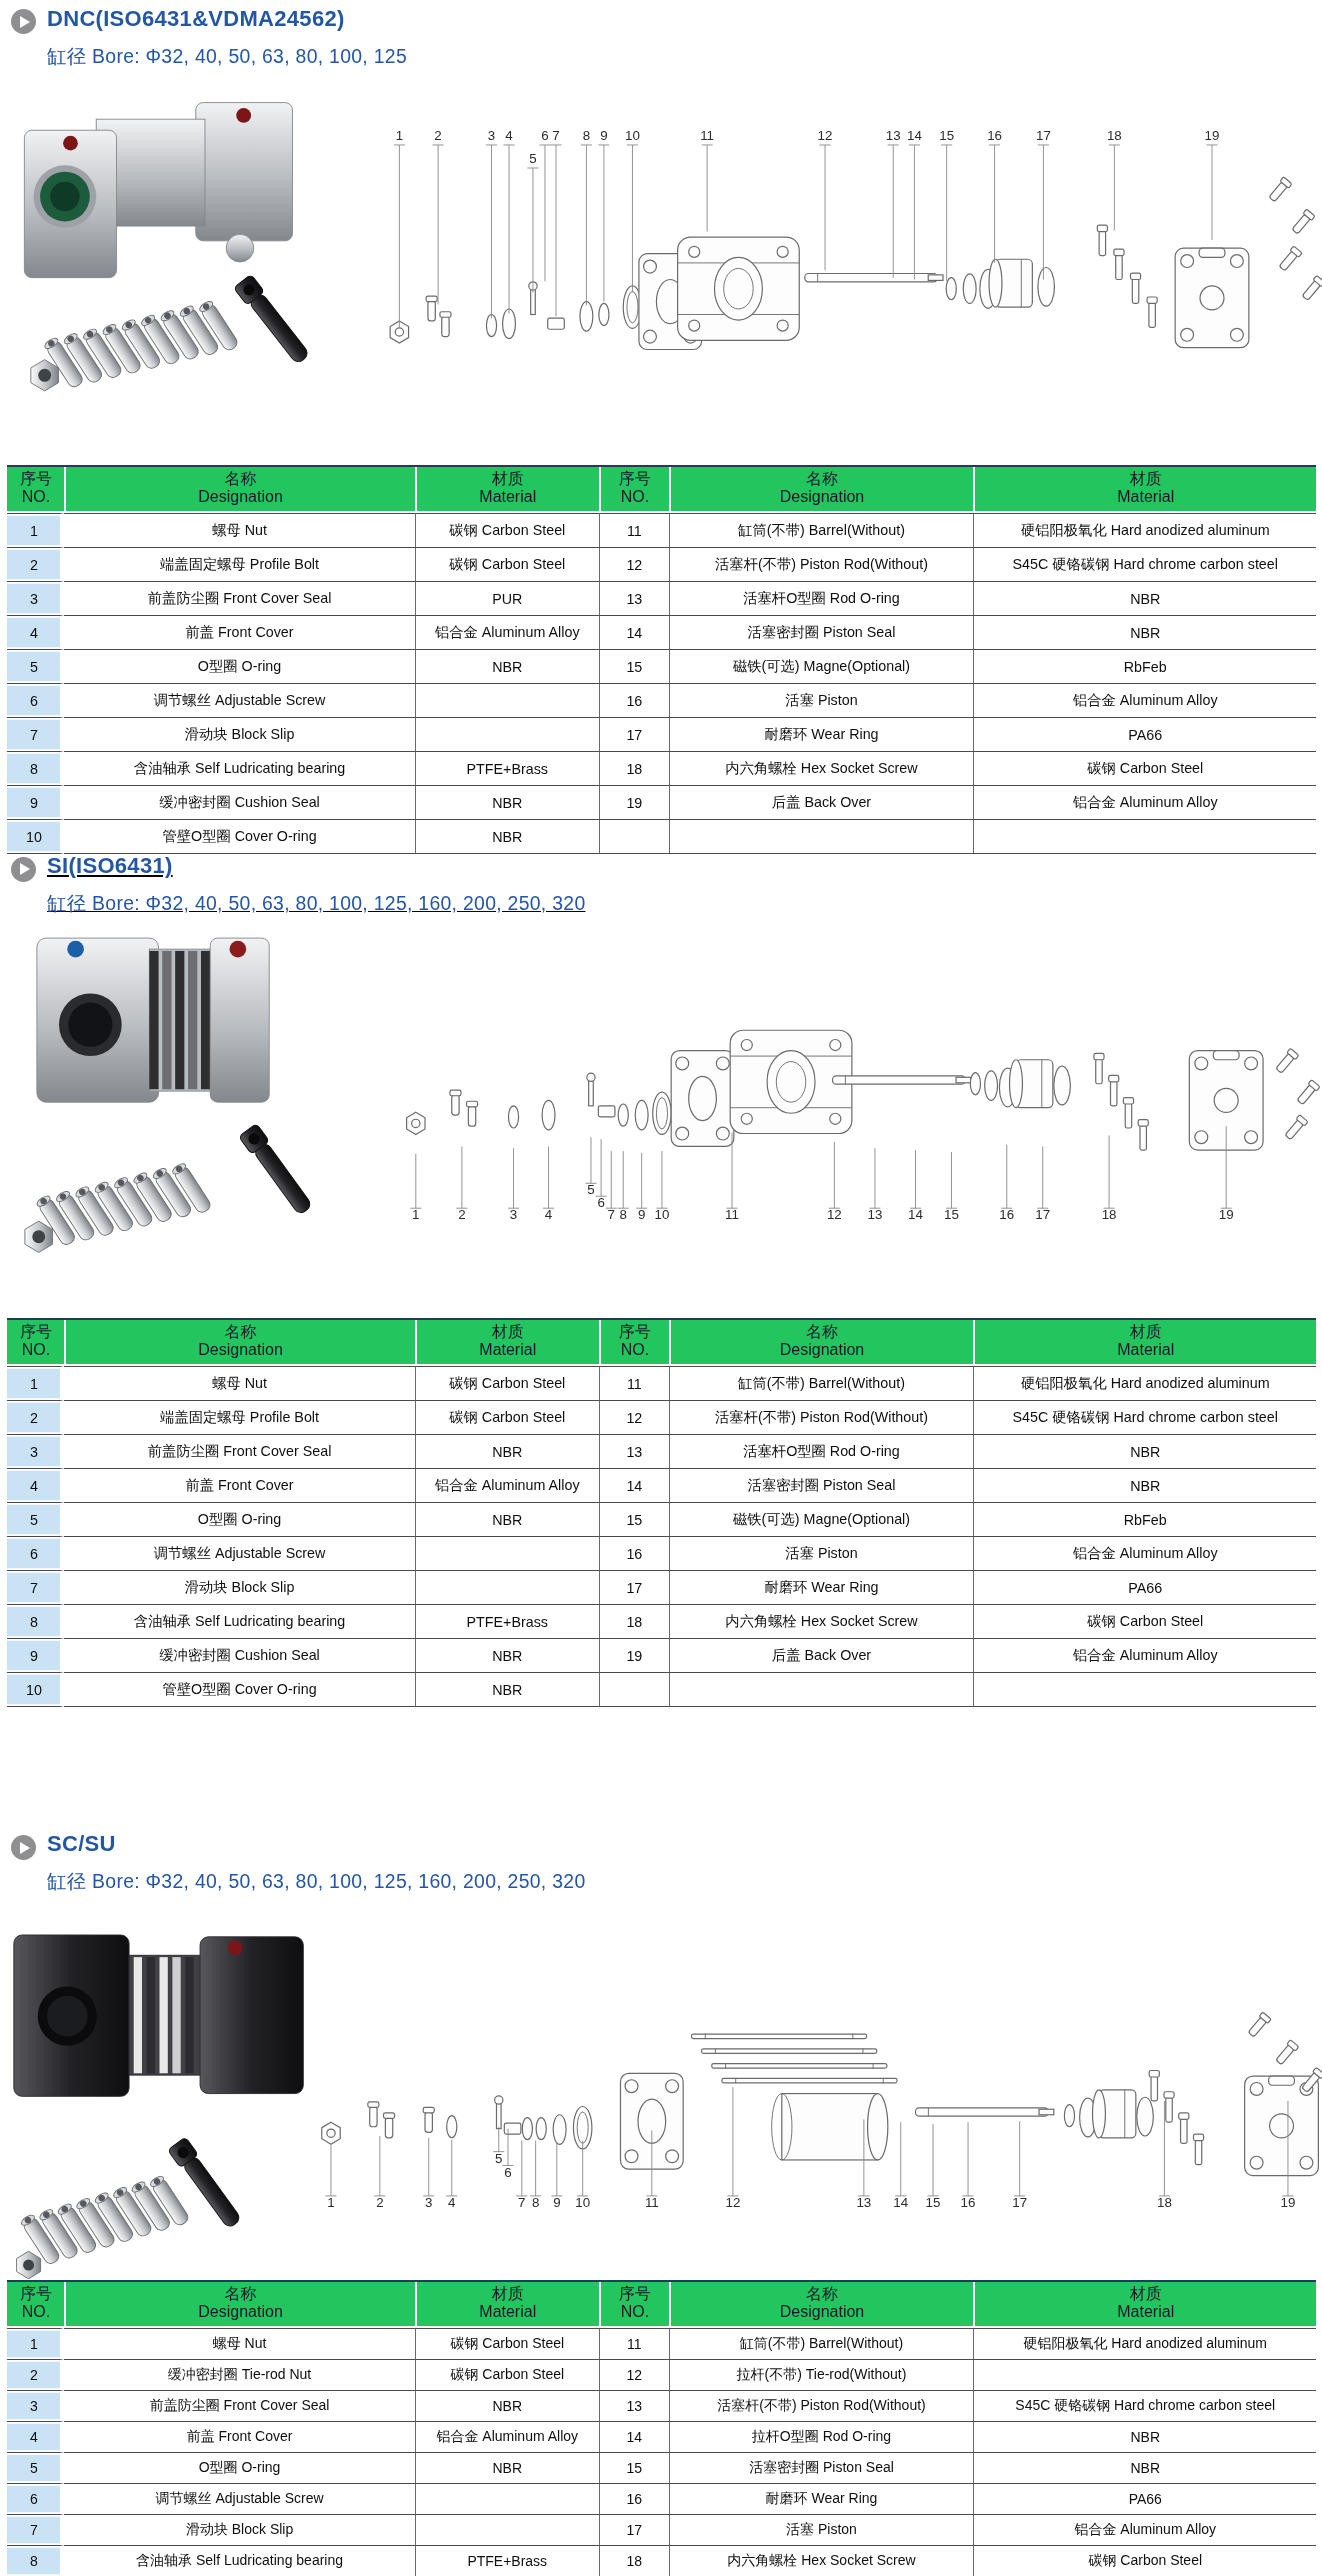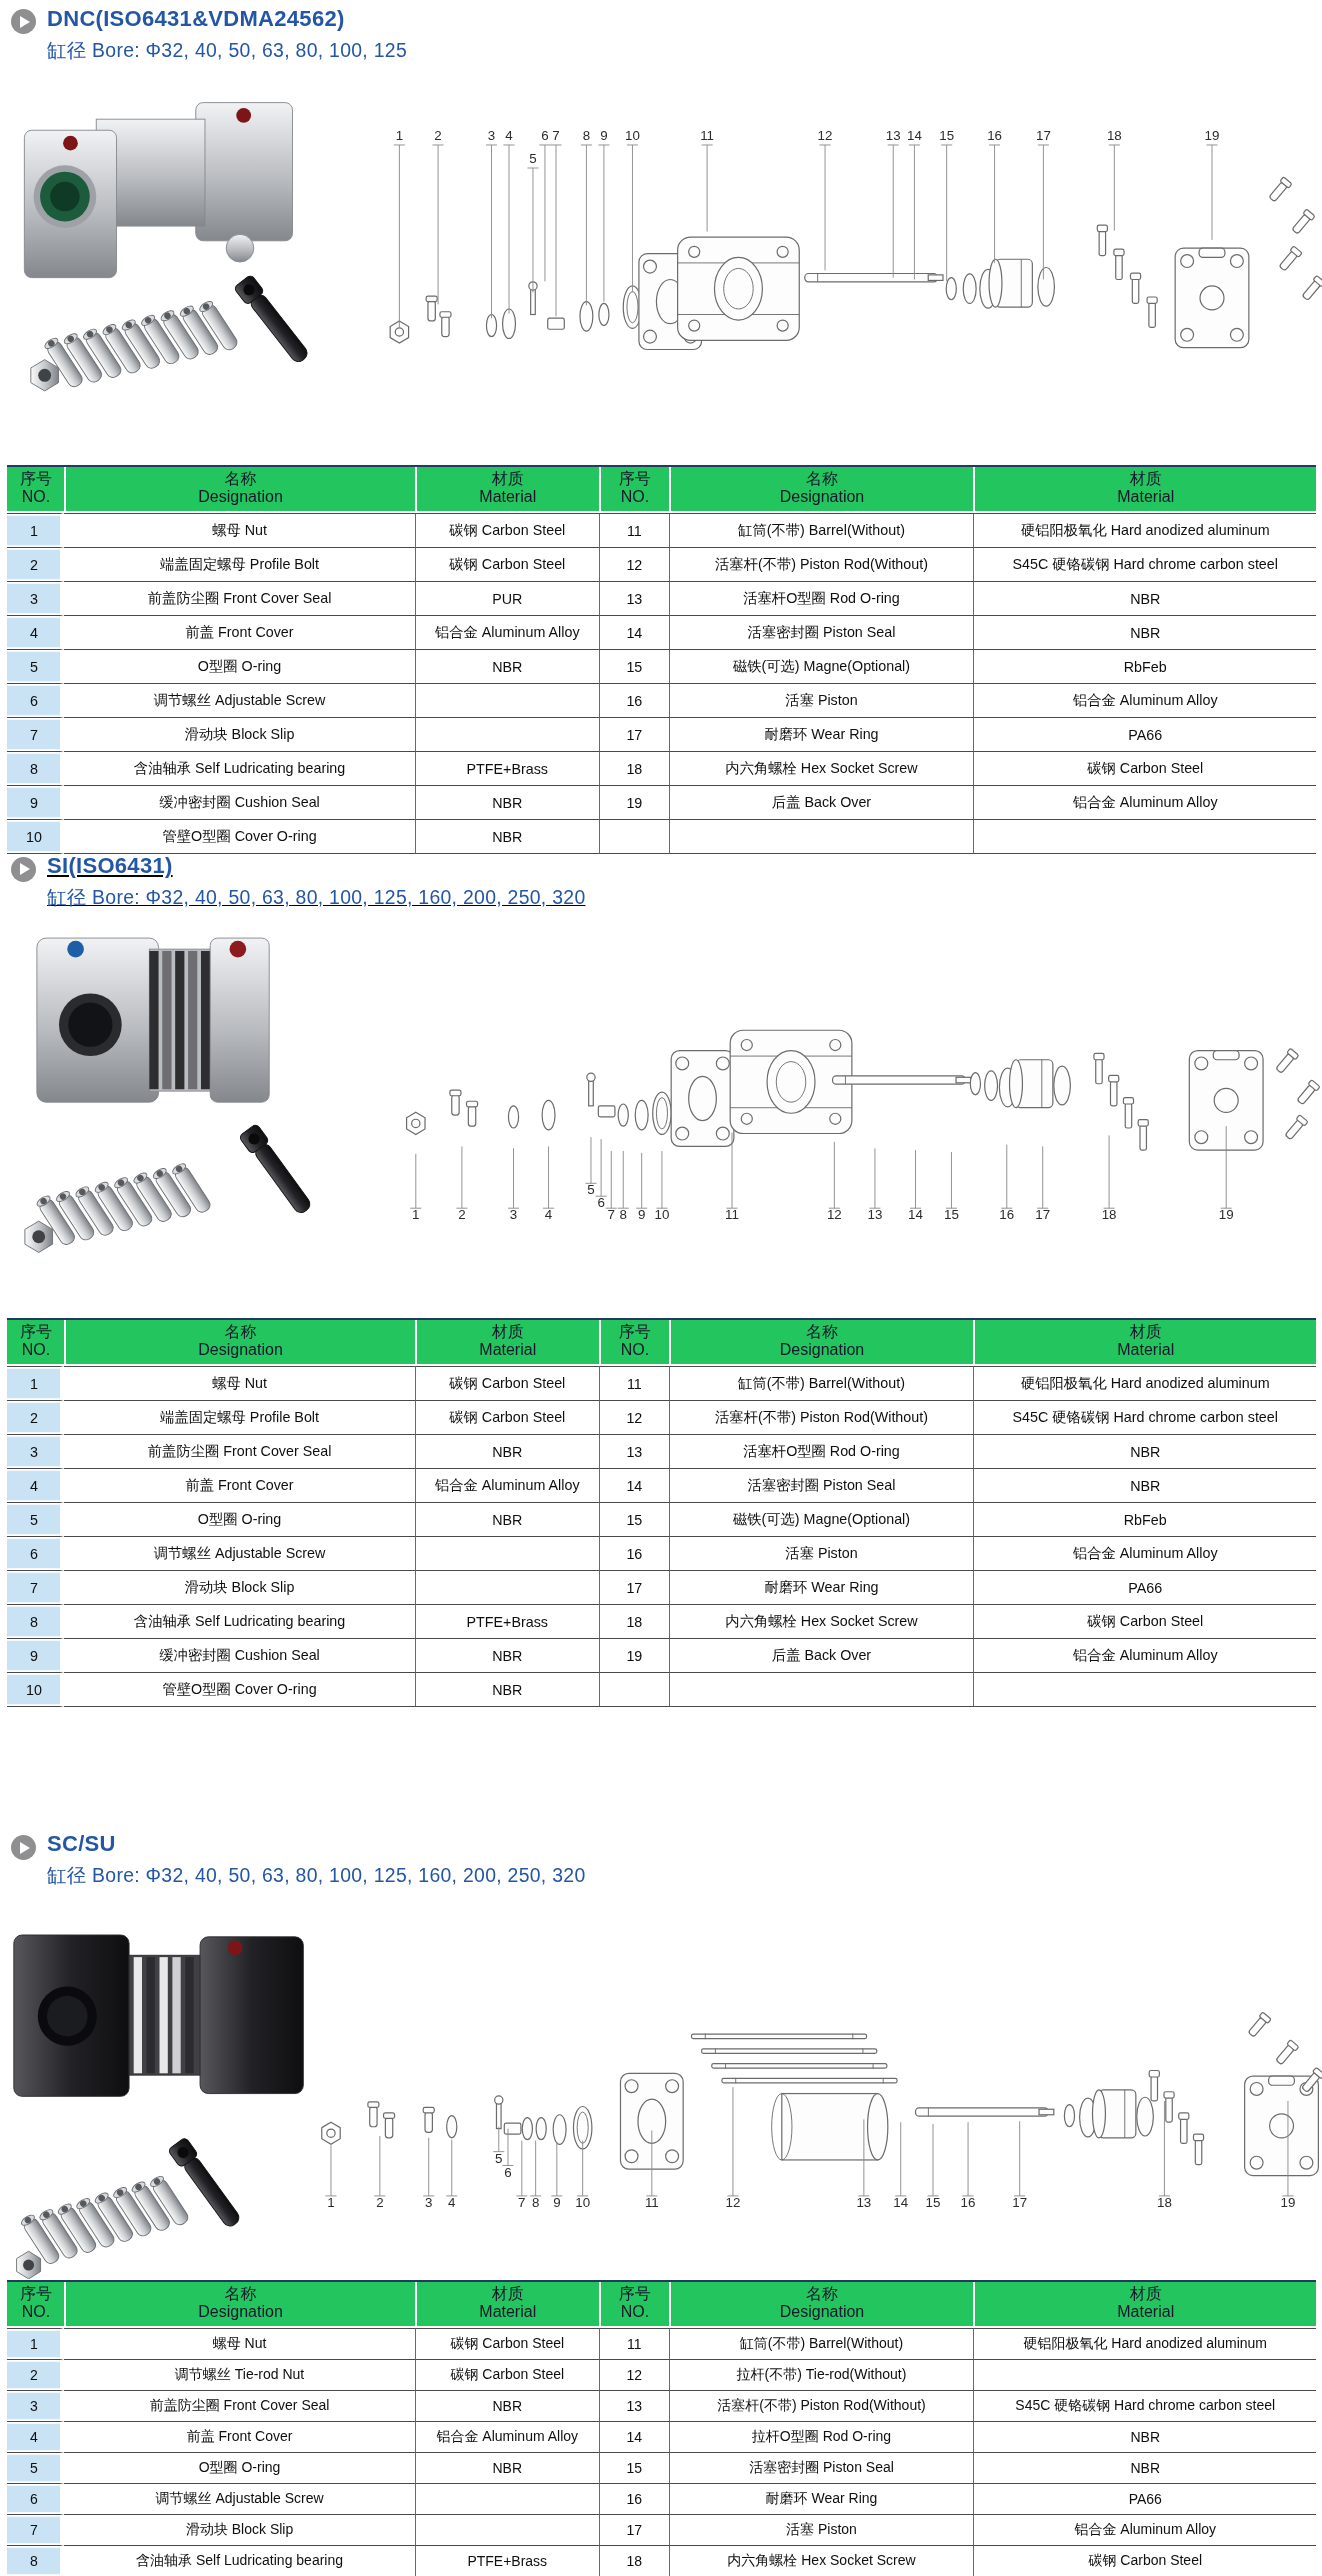--- a/index.html
+++ b/index.html
@@ -4,21 +4,21 @@
 <style>
   html,body{margin:0;padding:0;background:#fff;}
   .page{position:relative;width:1323px;height:2576px;background:#fff;overflow:hidden;
         font-family:"Liberation Sans","DejaVu Sans",sans-serif;}
   .sec{position:absolute;left:0;width:1323px;}
   .sec-head{position:absolute;left:11px;display:flex;gap:11px;align-items:flex-start;}
   .play{width:25px;height:25px;border-radius:50%;background:#8f8f91;position:relative;flex:none;margin-top:3.7px;}
   .play::after{content:"";position:absolute;left:9.2px;top:6.5px;border-left:10px solid #fff;
         border-top:6px solid transparent;border-bottom:6px solid transparent;}
   .sec-title{font-size:22px;font-weight:600;color:#2356a5;letter-spacing:0.3px;}
-  .sec-bore{font-size:19.4px;font-weight:500;color:#2356a5;margin-top:5px;letter-spacing:0.3px;}
+  .sec-bore{font-size:19.4px;font-weight:500;color:#2356a5;margin-top:11px;letter-spacing:0.3px;}
   .diag{position:absolute;left:0;}
   .parts{position:absolute;left:7.4px;width:1309px;border-collapse:separate;border-spacing:0;
          table-layout:fixed;border-top:2.8px solid #223a5e;}
   .parts th{background:#22c55e;font-size:16px;font-weight:400;color:#16162c;
             padding:2.8px 0 4.6px;border-bottom:2.8px solid #fff;}
   .parts th + th{border-left:2.8px solid #fff;margin-top:12px;}
   .parts th div{line-height:18.4px;}
   .parts td{height:31px;text-align:center;font-size:14.3px;color:#0f0f0f;background:#fff;
             border-top:1.8px solid #4a4a4a;overflow:hidden;white-space:nowrap;}
   .parts td.c0{background:#c9e2f4;border-right:4.6px solid #fff;
@@ -805,21 +805,21 @@
           <tr>
             <td class="c0">1</td>
             <td class="c1">螺母 Nut</td>
             <td class="c2">碳钢 Carbon Steel</td>
             <td class="c3">11</td>
             <td class="c4">缸筒(不带) Barrel(Without)</td>
             <td class="c5">硬铝阳极氧化 Hard anodized aluminum</td>
           </tr>
           <tr>
             <td class="c0">2</td>
-            <td class="c1">调节螺丝 Tie-rod Nut</td>
+            <td class="c1">缓冲密封圈 Tie-rod Nut</td>
             <td class="c2">碳钢 Carbon Steel</td>
             <td class="c3">12</td>
             <td class="c4">拉杆(不带) Tie-rod(Without)</td>
             <td class="c5"></td>
           </tr>
           <tr>
             <td class="c0">3</td>
             <td class="c1">前盖防尘圈 Front Cover Seal</td>
             <td class="c2">NBR</td>
             <td class="c3">13</td>

